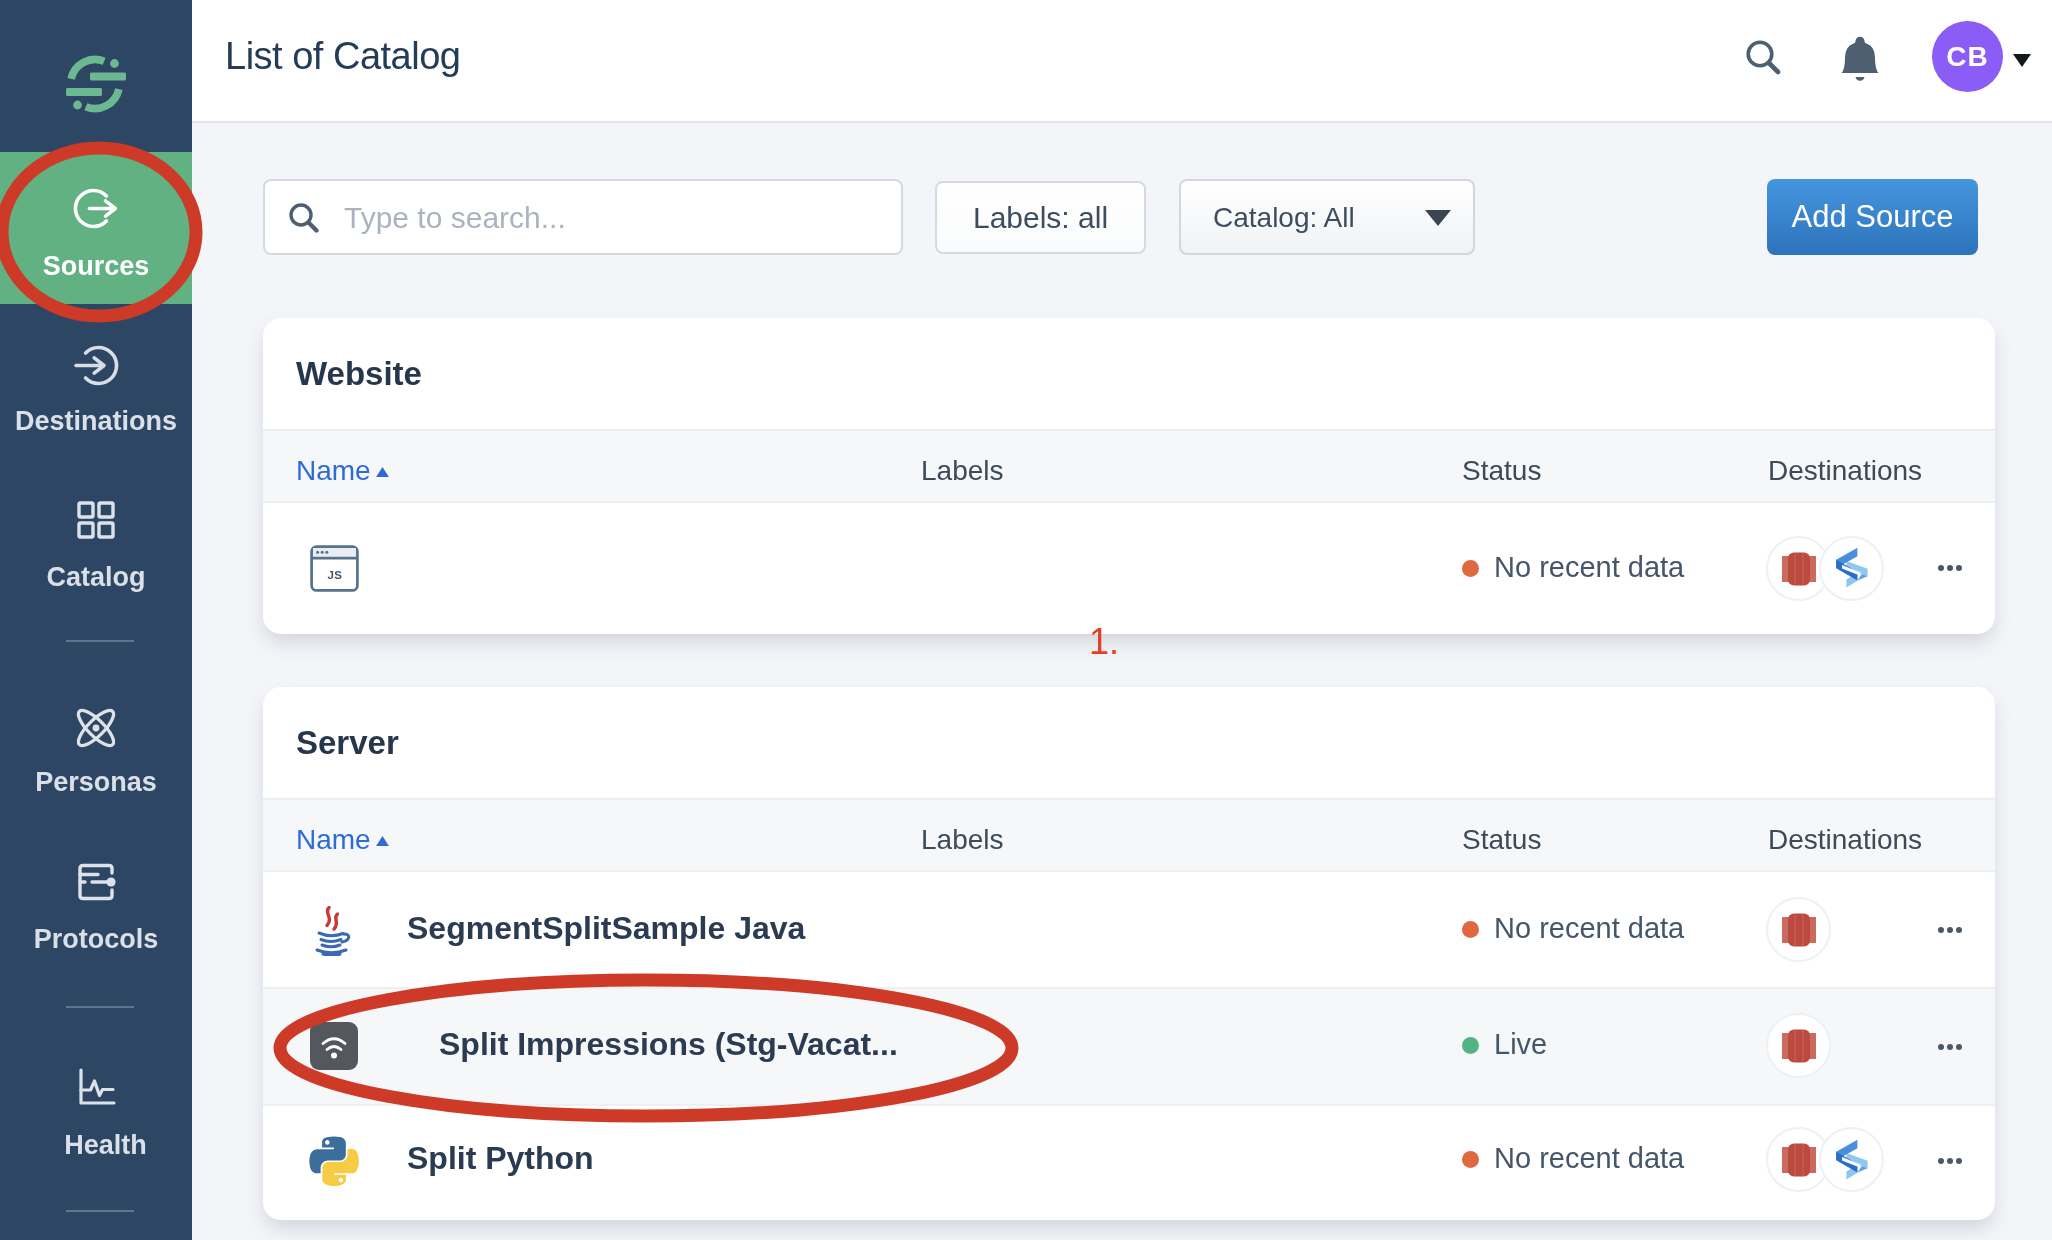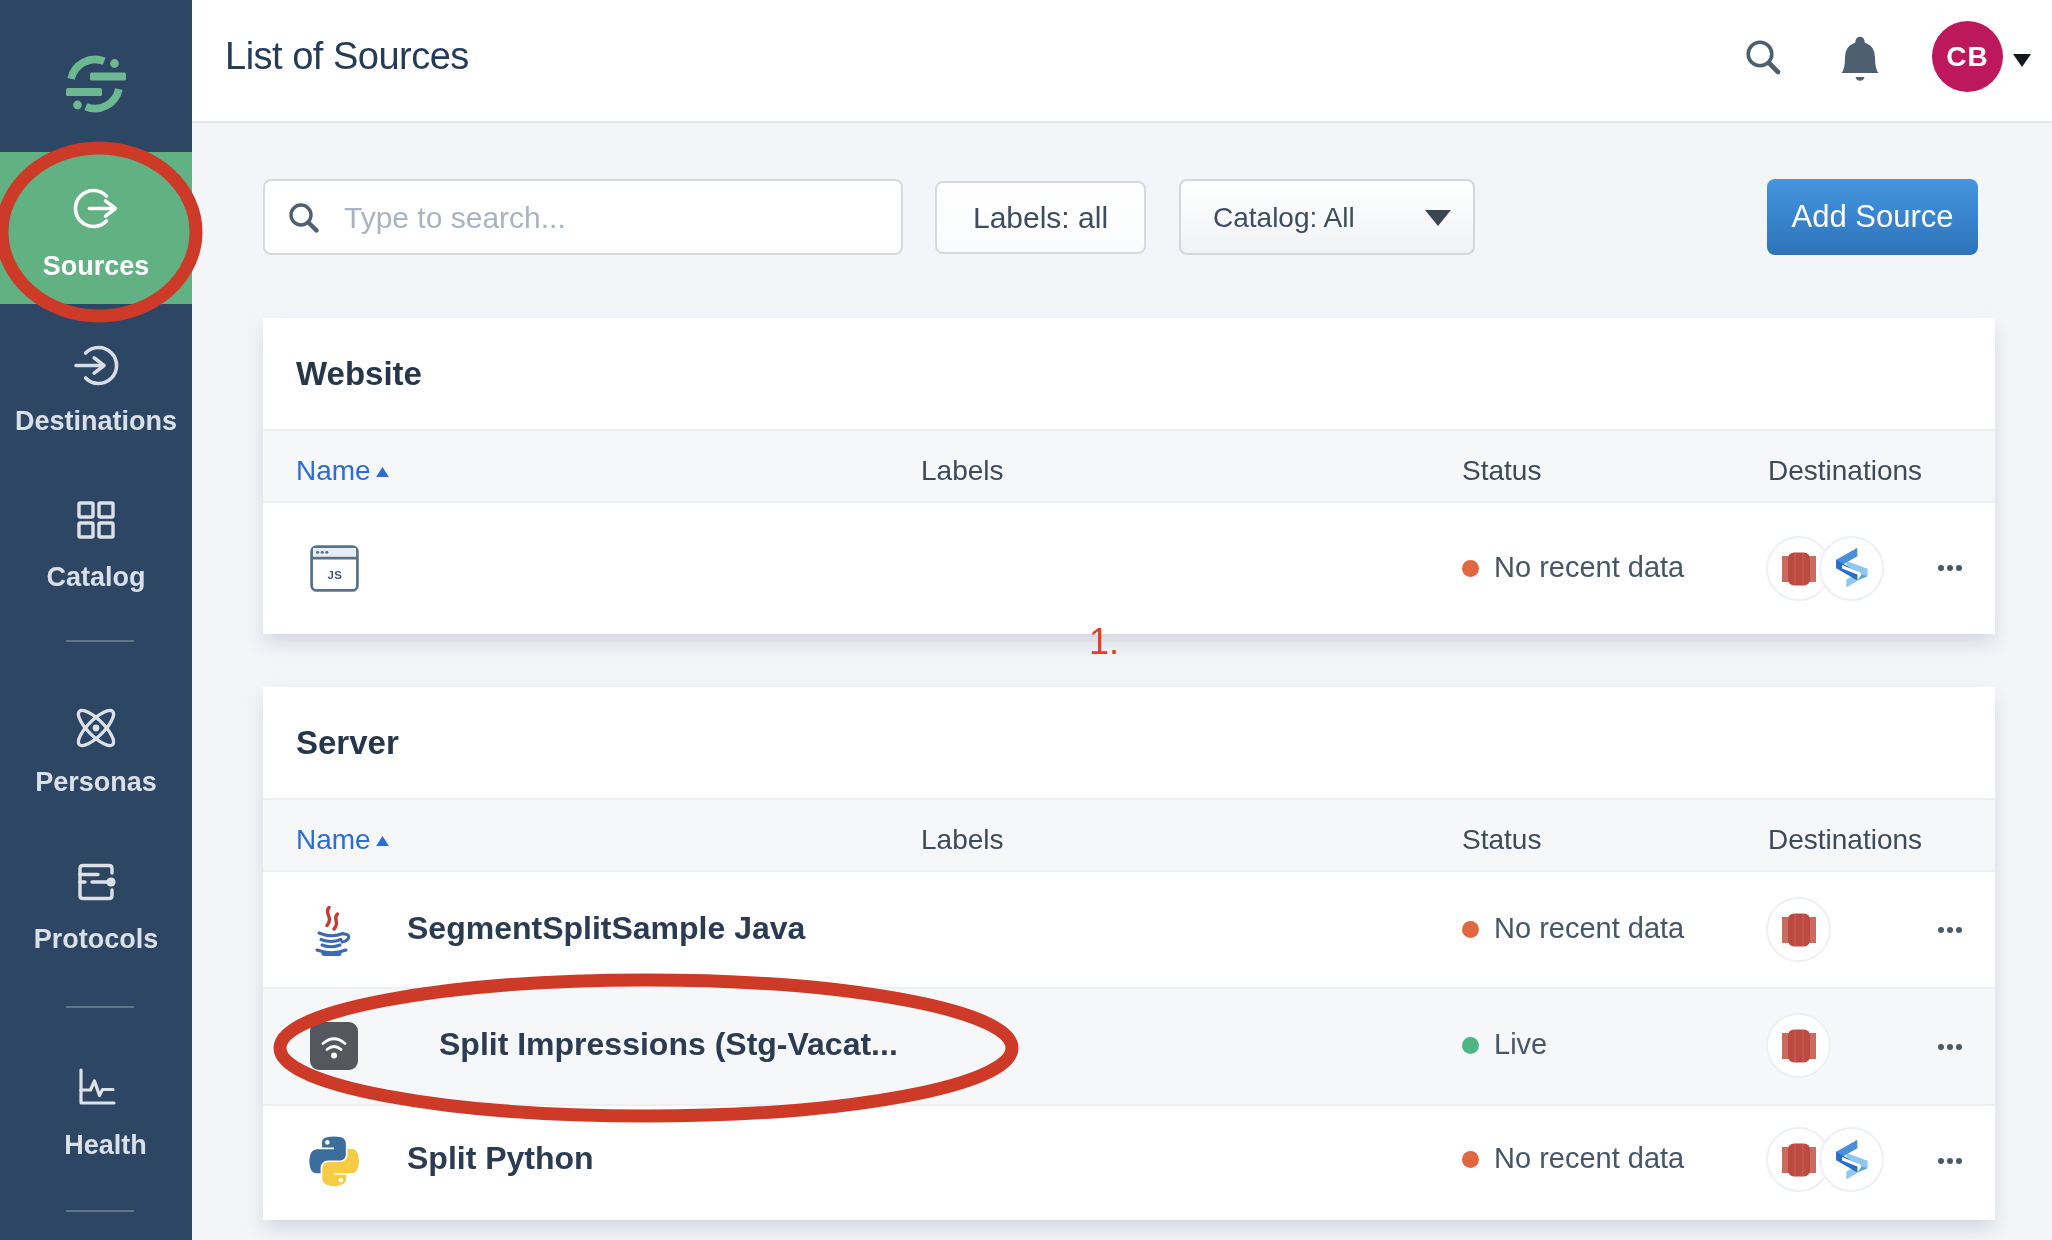--- a/index.html
+++ b/index.html
@@ -9,32 +9,32 @@
 
   
   #sidebar { left:0; top:0; width:192px; height:1240px; background:#2d4663; }
   .slabel { position:absolute; left:0; width:192px; text-align:center; color:#dbe0e8; font-size:27px; font-weight:700; }
   .sdiv { position:absolute; left:66px; width:68px; height:2px; background:rgba(255,255,255,0.25); }
   #srcActive { position:absolute; left:0; top:152px; width:192px; height:152px; background:#61b183; }
 
   
   #topbar { left:192px; top:0; width:1860px; height:123px; background:#fff; border-bottom:2px solid #e4e7eb; }
   #pageTitle { position:absolute; left:225px; top:35px; font-size:38px; color:#243c57; font-weight:400; letter-spacing:-0.5px; }
-  #avatar { position:absolute; left:1932px; top:21px; width:71px; height:71px; border-radius:50%; background:#be185d; color:#fff; font-size:28px; font-weight:700; text-align:center; line-height:71px; letter-spacing:1px; }
+  #avatar { position:absolute; left:1932px; top:21px; width:71px; height:71px; border-radius:50%; background:#8b5cf6; color:#fff; font-size:28px; font-weight:700; text-align:center; line-height:71px; letter-spacing:1px; }
 
   
   #searchBox { left:263px; top:179px; width:640px; height:76px; background:#fff; border:2px solid #d5dae1; border-radius:8px; }
   #searchPh { position:absolute; left:344px; top:201px; font-size:30px; color:#a9b4c0; }
   .btn { position:absolute; height:76px; border-radius:8px; font-size:30px; }
   #labelsBtn { left:935px; top:181px; width:211px; height:73px; background:linear-gradient(#ffffff,#fafbfc); border:2px solid #d5dae1; color:#3d4d5f; text-align:center; line-height:70px; border-radius:8px; position:absolute; font-size:30px; }
   #statusBtn { left:1179px; top:179px; width:296px; background:linear-gradient(#ffffff,#f0f2f4); border:2px solid #d2d7de; color:#3d4d5f; line-height:73px; padding-left:32px; font-size:28px; }
   #addBtn { left:1767px; top:179px; width:211px; background:linear-gradient(#4596de,#2d73bb); color:#fff; text-align:center; line-height:76px; font-weight:400; font-size:31px; }
 
   
-  .card { position:absolute; left:263px; width:1732px; background:#fff; border-radius:0; box-shadow:0 10px 18px -2px rgba(110,120,140,0.25); }
+  .card { position:absolute; left:263px; width:1732px; background:#fff; border-radius:18px; box-shadow:0 10px 18px -2px rgba(110,120,140,0.25); }
   .cardTitle { position:absolute; left:33px; font-size:33px; font-weight:700; color:#26374b; }
   .thead { position:absolute; left:0; width:1732px; height:74px; background:#f6f7f9; border-top:2px solid #edeff3; border-bottom:2px solid #edeff3; }
   .th { position:absolute; top:24px; font-size:28px; color:#3c4a59; }
   .thName { left:33px; color:#2d6bd8; }
   .rowsep { position:absolute; left:0; width:1732px; height:2px; background:#eef0f3; }
   .rname { position:absolute; left:144px; font-size:32px; font-weight:700; color:#2b3c52; }
   .sdot { position:absolute; width:17px; height:17px; border-radius:50%; }
   .stext { position:absolute; font-size:29px; color:#455669; }
   .dcirc { position:absolute; width:65px; height:65px; border-radius:50%; background:#fff; border:2px solid #edf0f4; }
   .dots { position:absolute; color:#4c5866; line-height:0; }
@@ -113,21 +113,21 @@
   <g fill="none" stroke="#dde2e9" stroke-width="3.2" stroke-linecap="round" stroke-linejoin="round">
     <path d="M 7 4 L 7 37 L 40 37"></path>
     <path d="M 7 24 L 16.5 24 L 20.5 15 L 25.5 29.5 L 28.5 23.5 L 39 23.5"></path>
   </g>
 </svg>
 <div class="slabel" style="top:1130px;padding-left:19px;">Health</div>
 
 <div class="sdiv" style="top:1210px;"></div>
 
 <div id="topbar" class="abs"></div>
-<div id="pageTitle">List of Sources</div>
+<div id="pageTitle">List of Catalog</div>
 
 <svg class="abs" style="left:1743px; top:37px;" width="42" height="42" viewBox="0 0 42 42">
   <circle cx="17" cy="17" r="11.8" fill="none" stroke="#4e5f71" stroke-width="3.6"></circle>
   <line x1="26" y1="26" x2="35" y2="35" stroke="#4e5f71" stroke-width="4.6" stroke-linecap="round"></line>
 </svg>
 
 <svg class="abs" style="left:1838px; top:36px;" width="44" height="48" viewBox="0 0 44 48">
   <path d="M 3.5 37 Q 7 33.5 7 21.5 Q 7 10.5 15.5 7.6 Q 17.5 6.9 17.5 5.2 A 4.5 4.5 0 0 1 26.5 5.2 Q 26.5 6.9 28.5 7.6 Q 37 10.5 37 21.5 Q 37 33.5 40.5 37 Z" fill="#4e5f71"></path>
   <path d="M 17.5 41 A 4.6 4.6 0 0 0 26.5 41 Z" fill="#4e5f71"></path>
 </svg>

